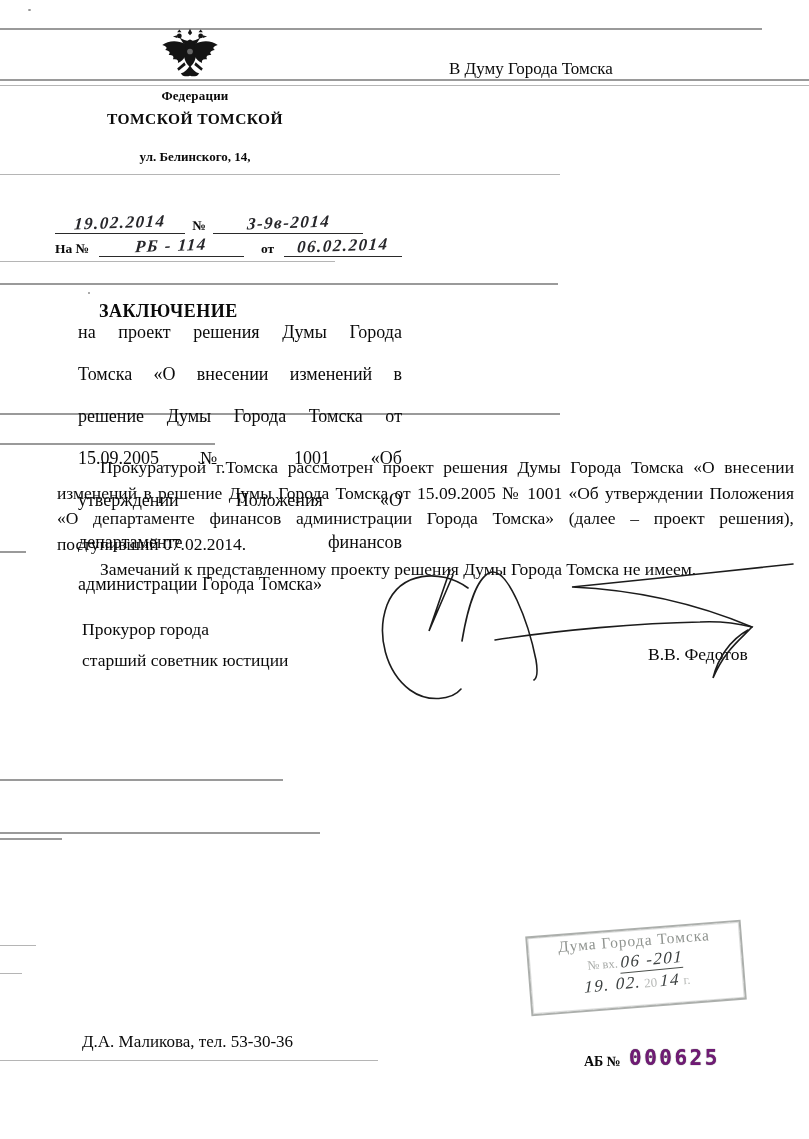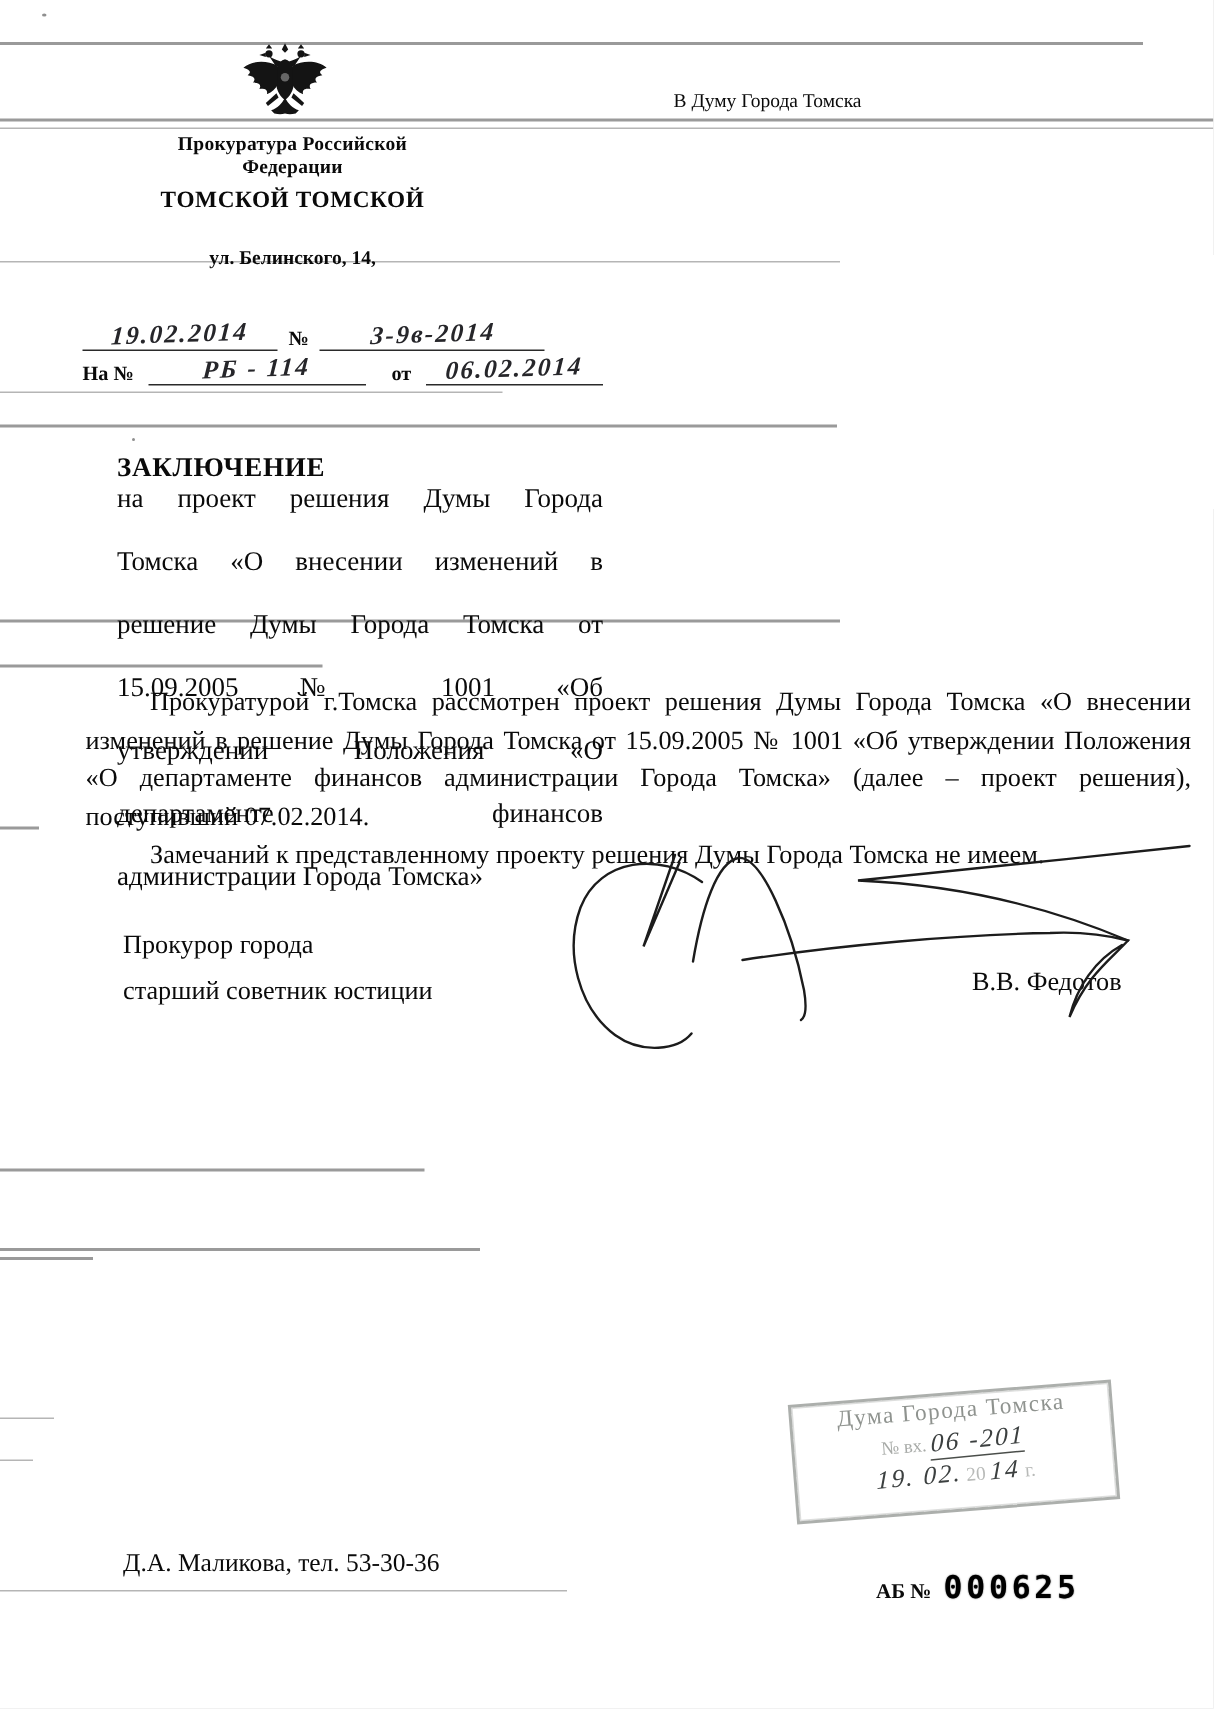--- a/index.html
+++ b/index.html
@@ -24,25 +24,25 @@
 
   
   .hand {
     font-style:italic; color:#26262a; font-size:17px; letter-spacing:1.5px;
     display:inline-block; transform:rotate(-2deg) skewX(-6deg); white-space:nowrap;
   }
   .fillrow { position:absolute; font-weight:bold; font-size:13.5px; white-space:nowrap; }
   .fill-ul { display:inline-block; border-bottom:1.5px solid #2a2a2a; text-align:center; vertical-align:bottom; }
 
   
-  #recipient { position:absolute; left:449px; top:59px; font-size:13px;text-align:center; }
+  #recipient { position:absolute; left:449px; top:59px; font-size:17px;text-align:center; }
 
   
   #conclusion { position:absolute; left:78px; top:301px; width:324px; font-size:18px; line-height:21px; }
-  #conclusion .title { font-weight:bold; letter-spacing:.5px; }
+  #conclusion .title { font-weight:bold; letter-spacing:.5px;margin-left:21px; }
   .concl-line { text-align:justify; }
   .concl-line::after { content:""; display:inline-block; width:100%; height:0; }
   #concl-lines div:last-child::after { display:none; }
 
   
   #bodytext { position:absolute; left:57px; top:455px; width:737px; font-size:17.5px; line-height:25.5px; text-align:justify; }
   #bodytext p { text-indent:43px; }
 
   
   #sign-title1 { position:absolute; left:82px; top:619px; font-size:17.5px; }
@@ -60,21 +60,21 @@
   #stamp .s-row { margin-top:1px; font-size:12.5px; color:rgba(120,125,120,.65); }
   #stamp .s-hand { font-style:italic; color:#3c4040; font-size:17px; letter-spacing:1.5px; display:inline-block; transform:rotate(-1deg) skewX(-6deg); }
   #stamp .s-hand.u { border-bottom:1.2px solid #4a4e4a; }
   #stamp .s-faint { color:rgba(125,130,125,.55); font-size:13px; }
 
   
   #contact { position:absolute; left:82px; top:1032px; font-size:17px; }
   #blank-series { position:absolute; left:584px; top:1054px; font-size:14px; font-weight:bold; }
   #blank-number {
     position:absolute; left:629px; top:1046px; font-size:21px; font-weight:bold;
-    font-family:"DejaVu Sans Mono",monospace; letter-spacing:2.5px; color:#000000;
+    font-family:"DejaVu Sans Mono",monospace; letter-spacing:2.5px; color:#701a75;
     text-shadow:0 0 1px #444;
   }
 </style>
 </head>
 <body>
 
 <div id="page">
 
   <div class="scanline" style="top:28px;width:762px;"></div>
   <div class="scanline" style="top:79px;width:809px;"></div>
@@ -110,21 +110,20 @@
       <path d="M52,22 C62,17 76,17 84,24 C78,26 76,28 80,31 C74,32 72,34 75,38 C69,38 67,40 69,44 C63,43 61,45 62,49 C57,47 54,44 52,40 Z"></path>
       <path d="M45,52 C48,58 52,62 58,64 L55,67 C51,68 48,68 45,67 C42,68 39,68 35,67 L32,64 C38,62 42,58 45,52 Z"></path>
       <path d="M37,48 L27,57 L29,60 L39,52 Z"></path>
       <path d="M53,48 L63,57 L61,60 L51,52 Z"></path>
       <circle cx="45" cy="33" r="4" fill="#ffffff" opacity="0.35"></circle>
     </g>
   </svg>
 
   <div id="letterhead">
     <div class="lh-org">
-      <div>Прокуратура Российской</div>
       <div>Федерации</div>
     </div>
     <div class="lh-div">
       <div>ТОМСКОЙ ТОМСКОЙ</div>
     </div>
     <div class="lh-addr">
       <div>ул. Белинского, 14,</div>
     </div>
   </div>
 

